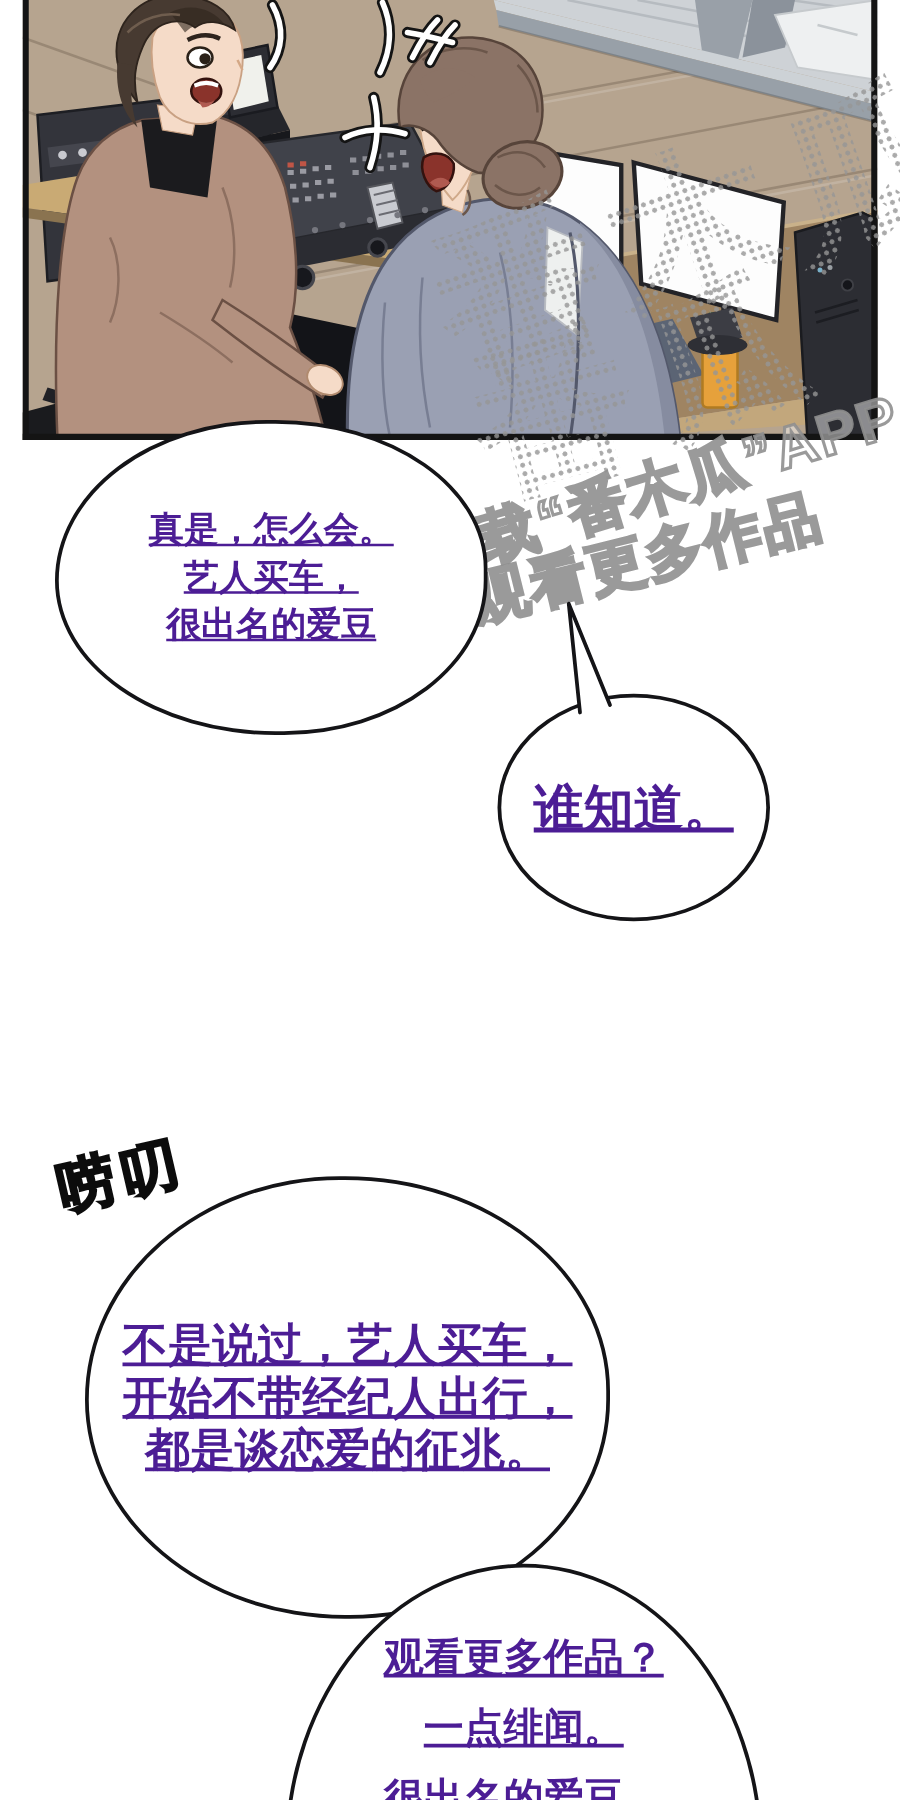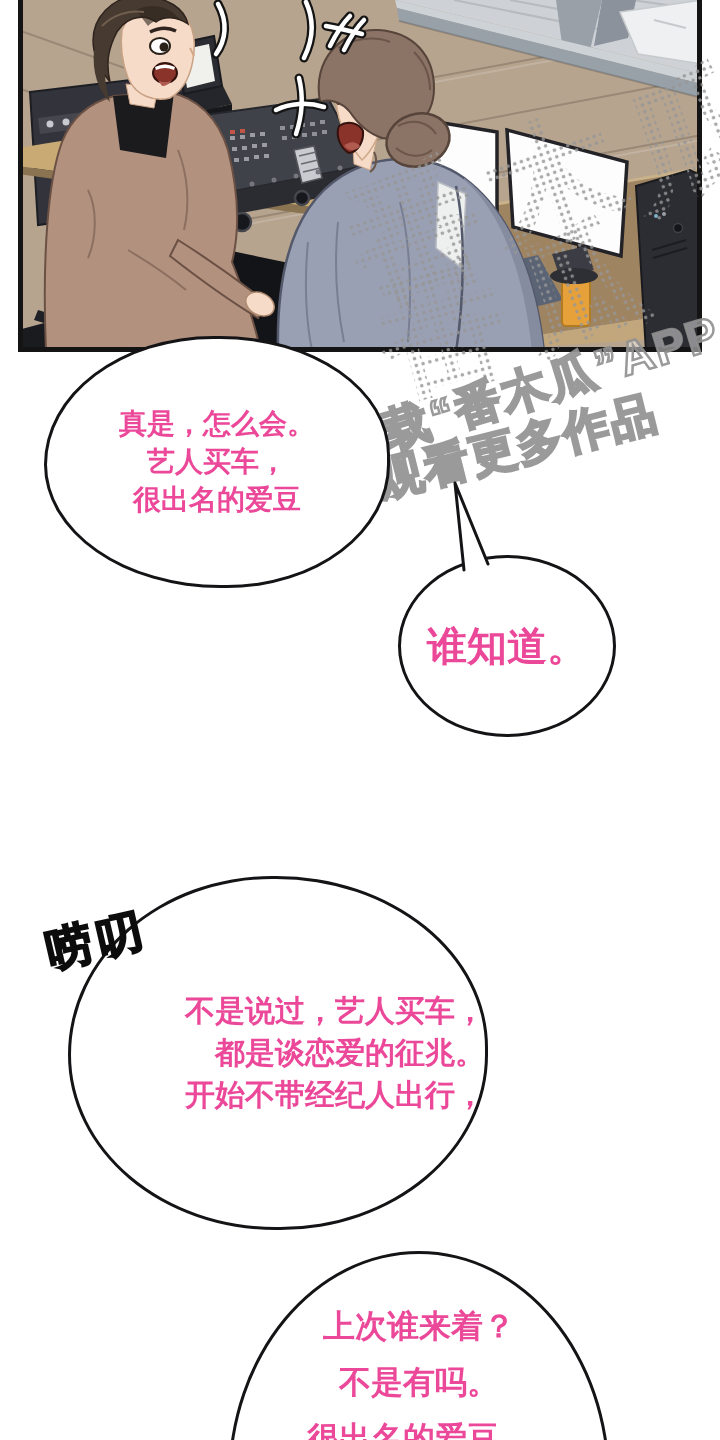--- a/index.html
+++ b/index.html
@@ -15,25 +15,25 @@
   .wm-d1{left:320px;top:168px;font-size:140px;transform:rotate(-19deg);transform-origin:0 0;letter-spacing:6px;}
   .wm-d2{left:356px;top:262px;font-size:132px;transform:rotate(-15deg);transform-origin:0 0;}
   .wm-d3{left:492px;top:226px;font-size:128px;transform:rotate(-19deg);transform-origin:0 0;}
   .wm-line{color:rgba(255,255,255,.45);-webkit-text-stroke:2.5px rgba(143,143,143,.9);
            letter-spacing:2px;transform-origin:0 0;}
   .wm-l1{left:328px;top:418px;font-size:47px;transform:rotate(-17deg);}
   .wm-l2{left:370px;top:452px;font-size:46px;transform:rotate(-14deg);}
   
   .bubble{position:absolute;background:#fff;border:3.5px solid #141417;border-radius:50%;
           z-index:5;display:flex;flex-direction:column;justify-content:center;align-items:center;
-          color:#ec4899;font-weight:700;text-align:center;}
+          color:#4c1d95;font-weight:700;text-align:center;text-decoration:underline;}
   .bubble .tl{white-space:nowrap;}
   .b1{left:44px;top:336px;width:340px;height:246px;font-size:28px;line-height:38px;border-radius:50% 50% 48% 52%/52% 48% 50% 50%;}
   .b2{left:398px;top:555px;width:212px;height:176px;font-size:40px;}
-  .b3{left:68px;top:876px;width:414px;height:348px;font-size:30px;line-height:42px;border-radius:49% 51% 50% 50%/51% 49% 50% 50%;align-items:flex-end;}
+  .b3{left:68px;top:941px;width:414px;height:348px;font-size:36px;line-height:42px;border-radius:49% 51% 50% 50%/51% 49% 50% 50%;}
   .b4{left:228px;top:1251px;width:382px;height:460px;font-size:32px;line-height:56px;justify-content:flex-start;padding-top:44px;box-sizing:border-box;}
   .tail{position:absolute;left:440px;top:470px;z-index:6;}
   .sfx{position:absolute;left:46px;top:910px;z-index:7;font-size:46px;font-weight:700;color:#0c0c0c;
        transform:rotate(-13deg);letter-spacing:5px;-webkit-text-stroke:2px #0c0c0c;}
 </style>
 </head>
 <body>
 
 <div class="page">
 
@@ -341,23 +341,23 @@
   </div>
   <svg class="tail" width="70" height="110" viewBox="440 470 70 110">
     <polygon points="455,483 464,570 488,564" fill="#ffffff"></polygon>
     <path d="M455,483 L464,570 M455,483 L488,564" stroke="#141417" stroke-width="3" fill="none" stroke-linecap="round"></path>
   </svg>
 
   <div class="sfx">唠叨</div>
 
   <div class="bubble b3">
     <div class="tl">不是说过，艺人买车，</div>
+    <div class="tl">开始不带经纪人出行，</div>
     <div class="tl">都是谈恋爱的征兆。</div>
-    <div class="tl">开始不带经纪人出行，</div>
   </div>
 
   <div class="bubble b4">
-    <div class="tl">上次谁来着？</div>
-    <div class="tl">不是有吗。</div>
+    <div class="tl">观看更多作品？</div>
+    <div class="tl">一点绯闻。</div>
     <div class="tl">很出名的爱豆。</div>
   </div>
 
 </div>
 
 </body></html>

